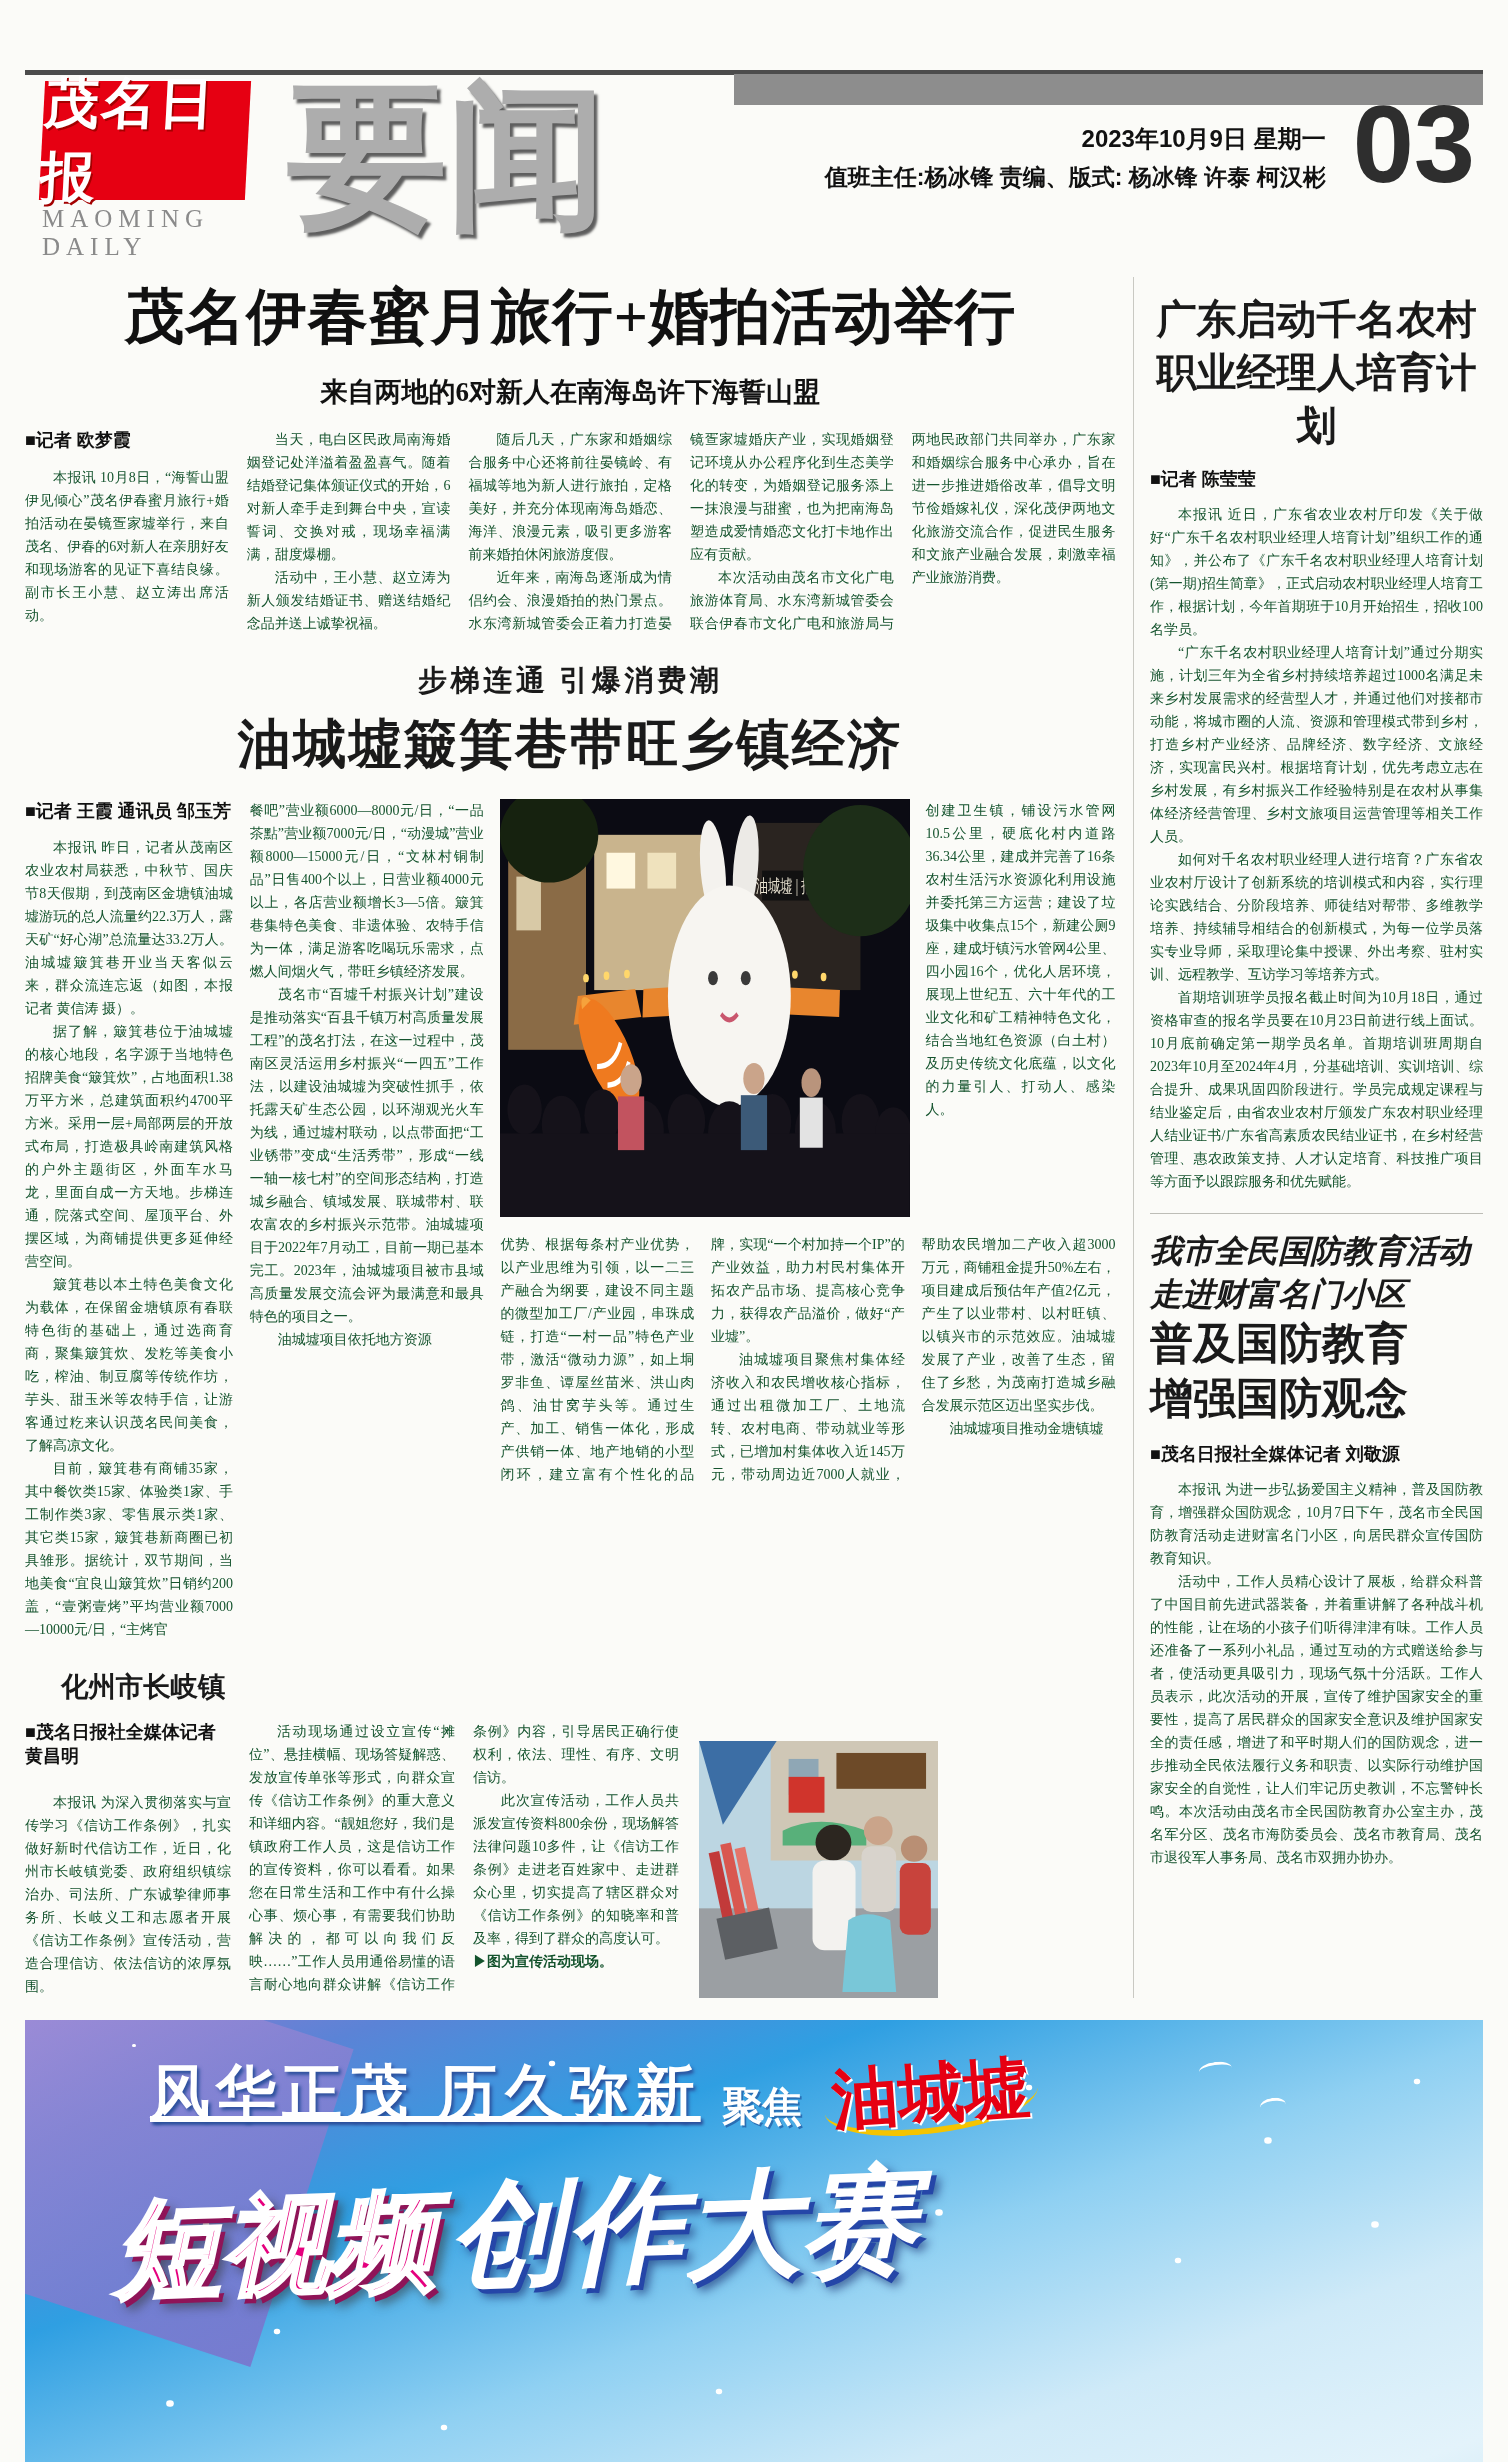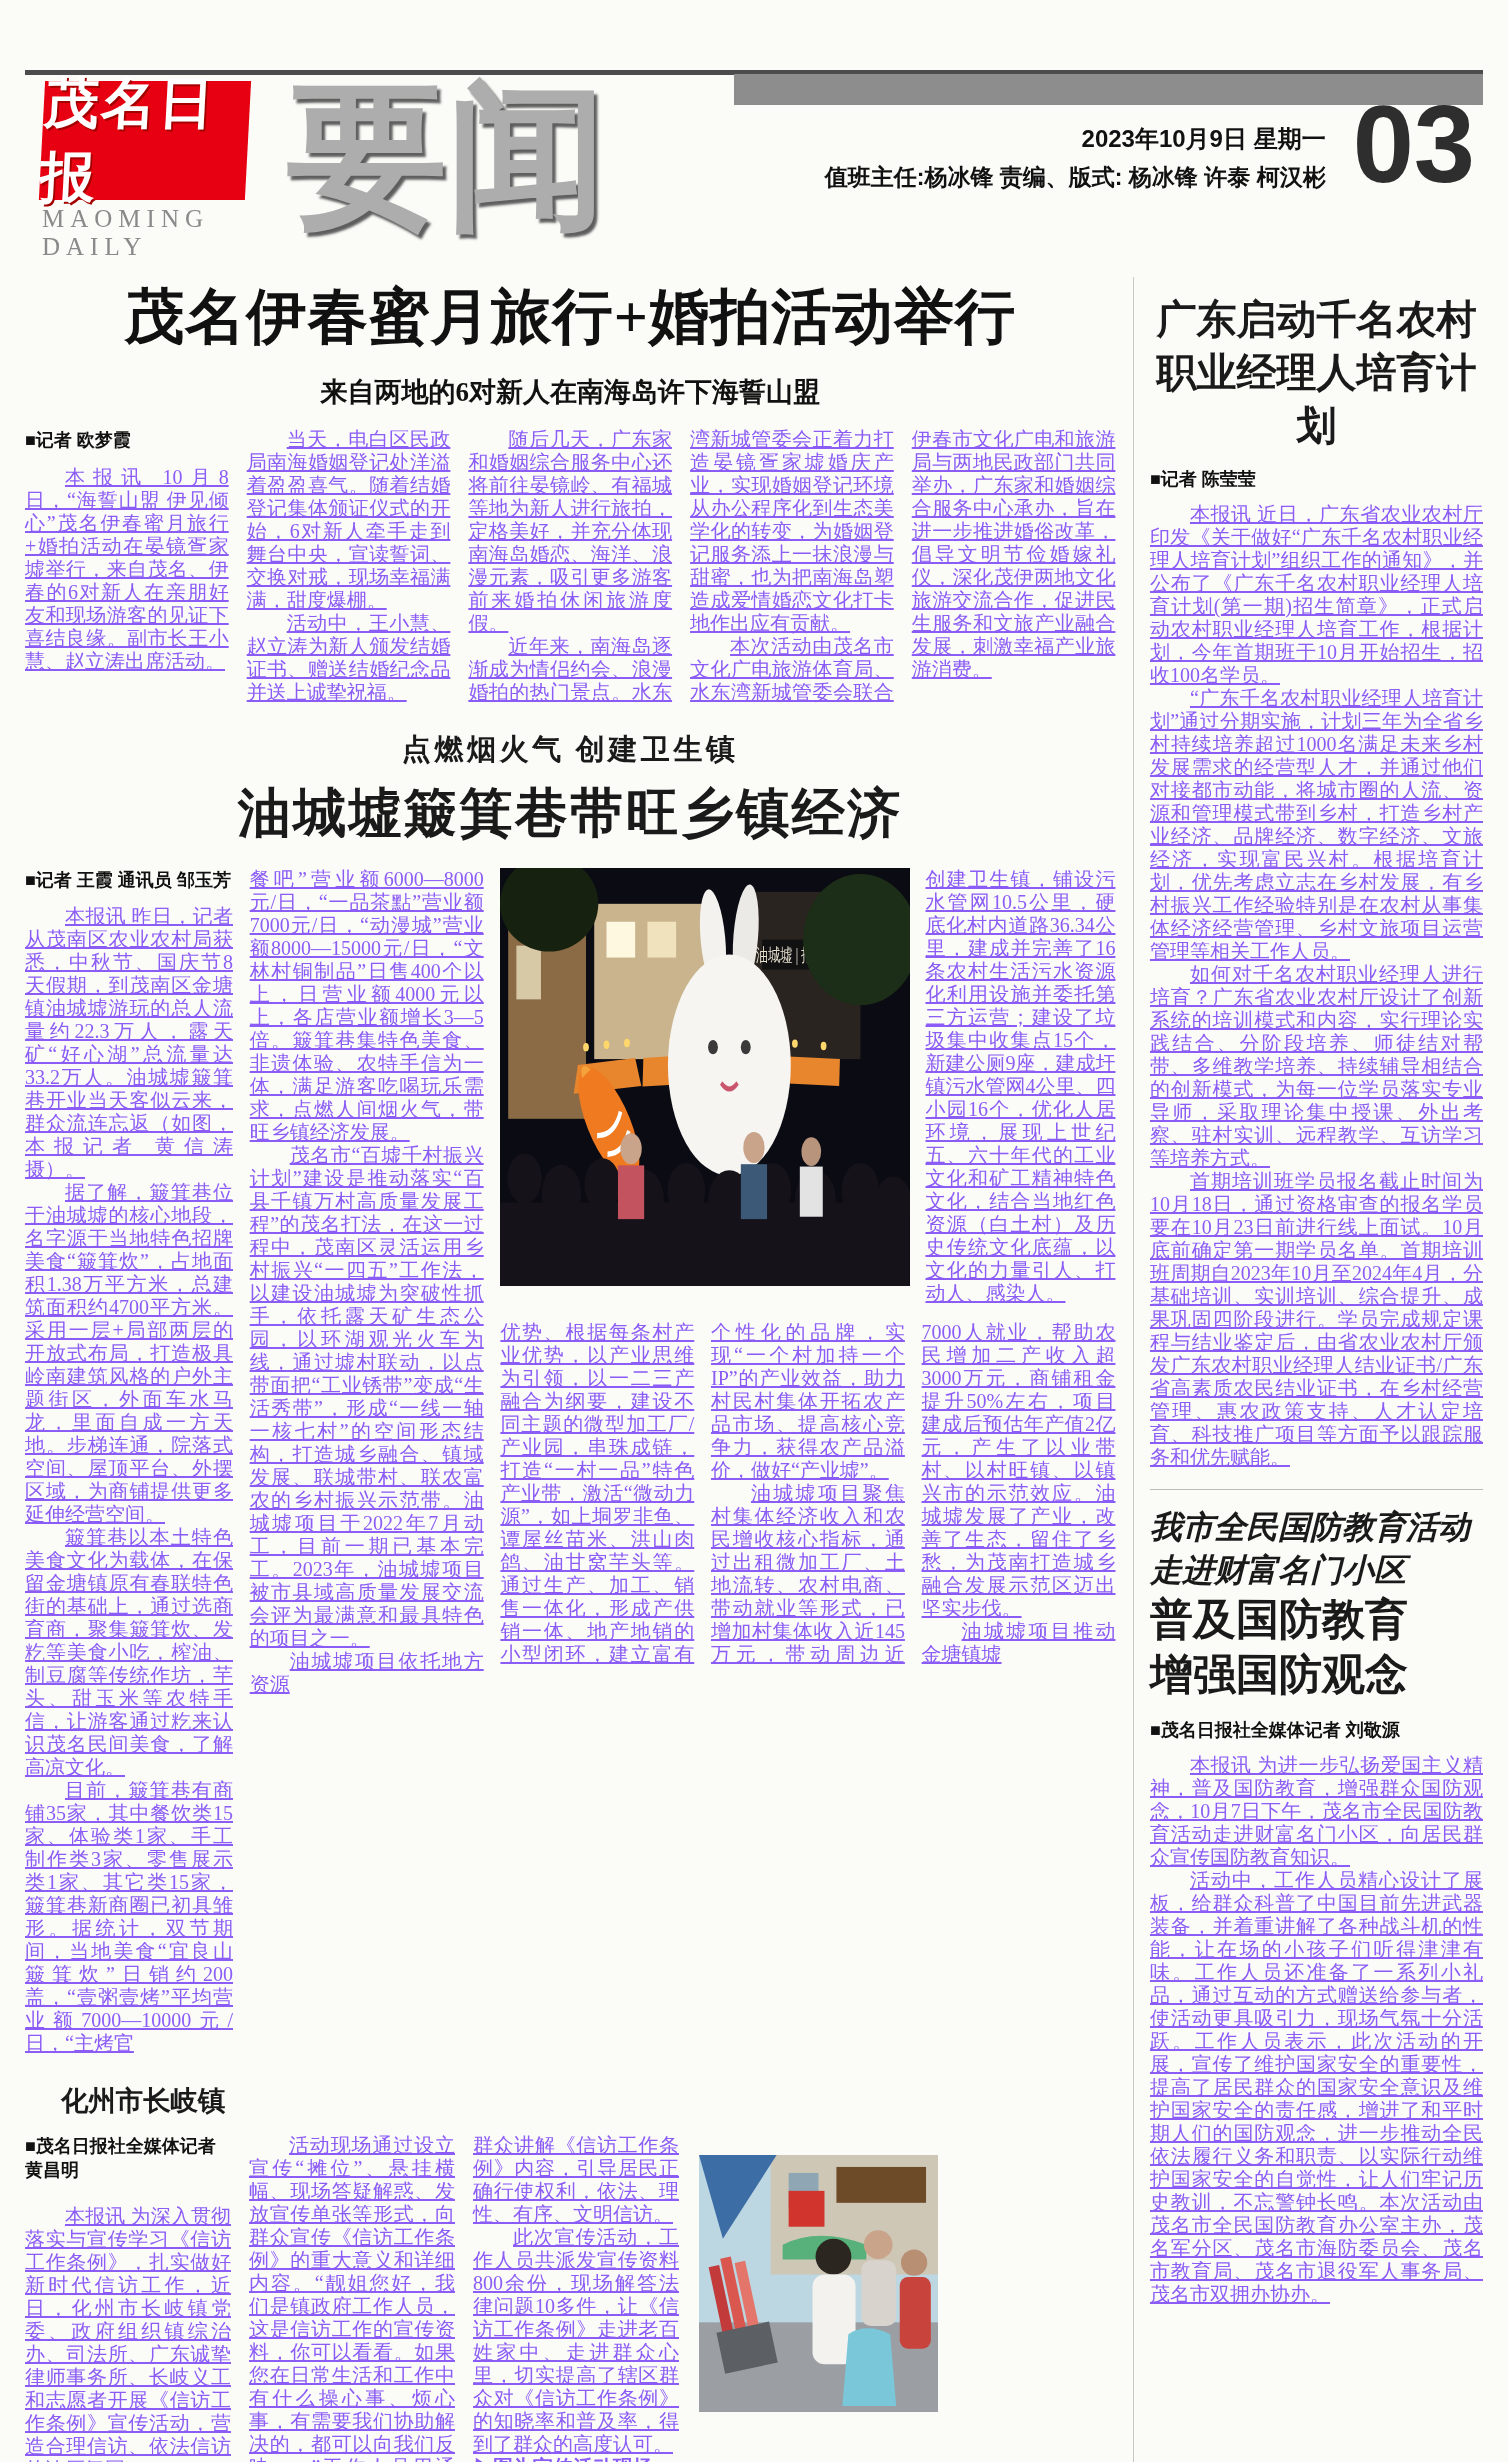--- a/index.html
+++ b/index.html
@@ -19,21 +19,21 @@
   .section-big { font-size:160px; line-height:152px; font-weight:700; margin-left:30px;
                  color:#adadad; text-shadow:3.6px 4.2px 2.4px #5e5e5e; font-family:"Liberation Serif",serif; }
   .header-right { margin-left:auto; text-align:right; padding-top:42px; }
   .date-line { font-size:24px; font-weight:700; color:#111; font-family:"Liberation Sans",sans-serif; }
   .staff-line { font-size:23px; font-weight:700; color:#111; margin-top:7.2px; font-family:"Liberation Sans",sans-serif; }
   .page-num { font-size:110px; font-weight:700; color:#2e2e2e; line-height:95px; margin-left:27px; padding-top:15px;
               font-family:"Liberation Sans",sans-serif; }
 
   
   .byline { font-size:18px; font-weight:700; font-family:"Liberation Sans",sans-serif; color:#111; }
-  p.body, .notch-col p, .colflow p { font-size:20px; line-height:23px; text-align:justify; color:#8b5cf6;text-decoration:underline; }
+  p.body, .notch-col p, .colflow p { font-size:14px; line-height:23px; text-align:justify; color:#14532d; }
   p.body + p.body { margin-top:0; }
   .indent { text-indent:2em; }
   main { display:flex; padding:0 25px; margin-top:16.7px; gap:18px; }
   .left-zone { width:1092px; }
   .right-rail { width:350px; border-left:0.6px solid #c9c9c3; padding-left:15.5px; }
 
   
   .art1-title { text-align:center; font-size:60px; font-weight:900; letter-spacing:1.2px; color:#111; }
   .art1-deck  { text-align:center; font-size:27px; font-weight:700; margin-top:15.5px; color:#111; }
   .art1-body { margin-top:18px; column-count:5; column-gap:18px; }
@@ -125,21 +125,21 @@
           <p class="body indent">本报讯 10月8日，“海誓山盟 伊见倾心”茂名伊春蜜月旅行+婚拍活动在晏镜疍家墟举行，来自茂名、伊春的6对新人在亲朋好友和现场游客的见证下喜结良缘。副市长王小慧、赵立涛出席活动。</p>
           <p class="body indent">当天，电白区民政局南海婚姻登记处洋溢着盈盈喜气。随着结婚登记集体颁证仪式的开始，6对新人牵手走到舞台中央，宣读誓词、交换对戒，现场幸福满满，甜度爆棚。</p>
           <p class="body indent">活动中，王小慧、赵立涛为新人颁发结婚证书、赠送结婚纪念品并送上诚挚祝福。</p>
           <p class="body indent">随后几天，广东家和婚姻综合服务中心还将前往晏镜岭、有福城等地为新人进行旅拍，定格美好，并充分体现南海岛婚恋、海洋、浪漫元素，吸引更多游客前来婚拍休闲旅游度假。</p>
           <p class="body indent">近年来，南海岛逐渐成为情侣约会、浪漫婚拍的热门景点。水东湾新城管委会正着力打造晏镜疍家墟婚庆产业，实现婚姻登记环境从办公程序化到生态美学化的转变，为婚姻登记服务添上一抹浪漫与甜蜜，也为把南海岛塑造成爱情婚恋文化打卡地作出应有贡献。</p>
           <p class="body indent">本次活动由茂名市文化广电旅游体育局、水东湾新城管委会联合伊春市文化广电和旅游局与两地民政部门共同举办，广东家和婚姻综合服务中心承办，旨在进一步推进婚俗改革，倡导文明节俭婚嫁礼仪，深化茂伊两地文化旅游交流合作，促进民生服务和文旅产业融合发展，刺激幸福产业旅游消费。</p>
         </div>
       </section>
 
       <section class="art2">
-        <div class="art2-kicker">点燃烟火气  创建卫生镇</div>
+        <div class="art2-kicker">步梯连通  引爆消费潮</div>
         <h1 class="art2-title">油城墟簸箕巷带旺乡镇经济</h1>
         <div class="art2-grid">
           <div class="art2-c1 colflow">
             <div class="byline">■记者 王霞 通讯员 邹玉芳</div>
             <p class="indent">本报讯 昨日，记者从茂南区农业农村局获悉，中秋节、国庆节8天假期，到茂南区金塘镇油城墟游玩的总人流量约22.3万人，露天矿“好心湖”总流量达33.2万人。油城墟簸箕巷开业当天客似云来，群众流连忘返（如图，本报记者 黄信涛 摄）。</p>
             <p class="indent">据了解，簸箕巷位于油城墟的核心地段，名字源于当地特色招牌美食“簸箕炊”，占地面积1.38万平方米，总建筑面积约4700平方米。采用一层+局部两层的开放式布局，打造极具岭南建筑风格的户外主题街区，外面车水马龙，里面自成一方天地。步梯连通，院落式空间、屋顶平台、外摆区域，为商铺提供更多延伸经营空间。</p>
             <p class="indent">簸箕巷以本土特色美食文化为载体，在保留金塘镇原有春联特色街的基础上，通过选商育商，聚集簸箕炊、发籺等美食小吃，榨油、制豆腐等传统作坊，芋头、甜玉米等农特手信，让游客通过籺来认识茂名民间美食，了解高凉文化。</p>
             <p class="indent">目前，簸箕巷有商铺35家，其中餐饮类15家、体验类1家、手工制作类3家、零售展示类1家、其它类15家，簸箕巷新商圈已初具雏形。据统计，双节期间，当地美食“宜良山簸箕炊”日销约200盖，“壹粥壹烤”平均营业额7000—10000元/日，“主烤官</p>
           </div>
           <div class="art2-c2 colflow">

